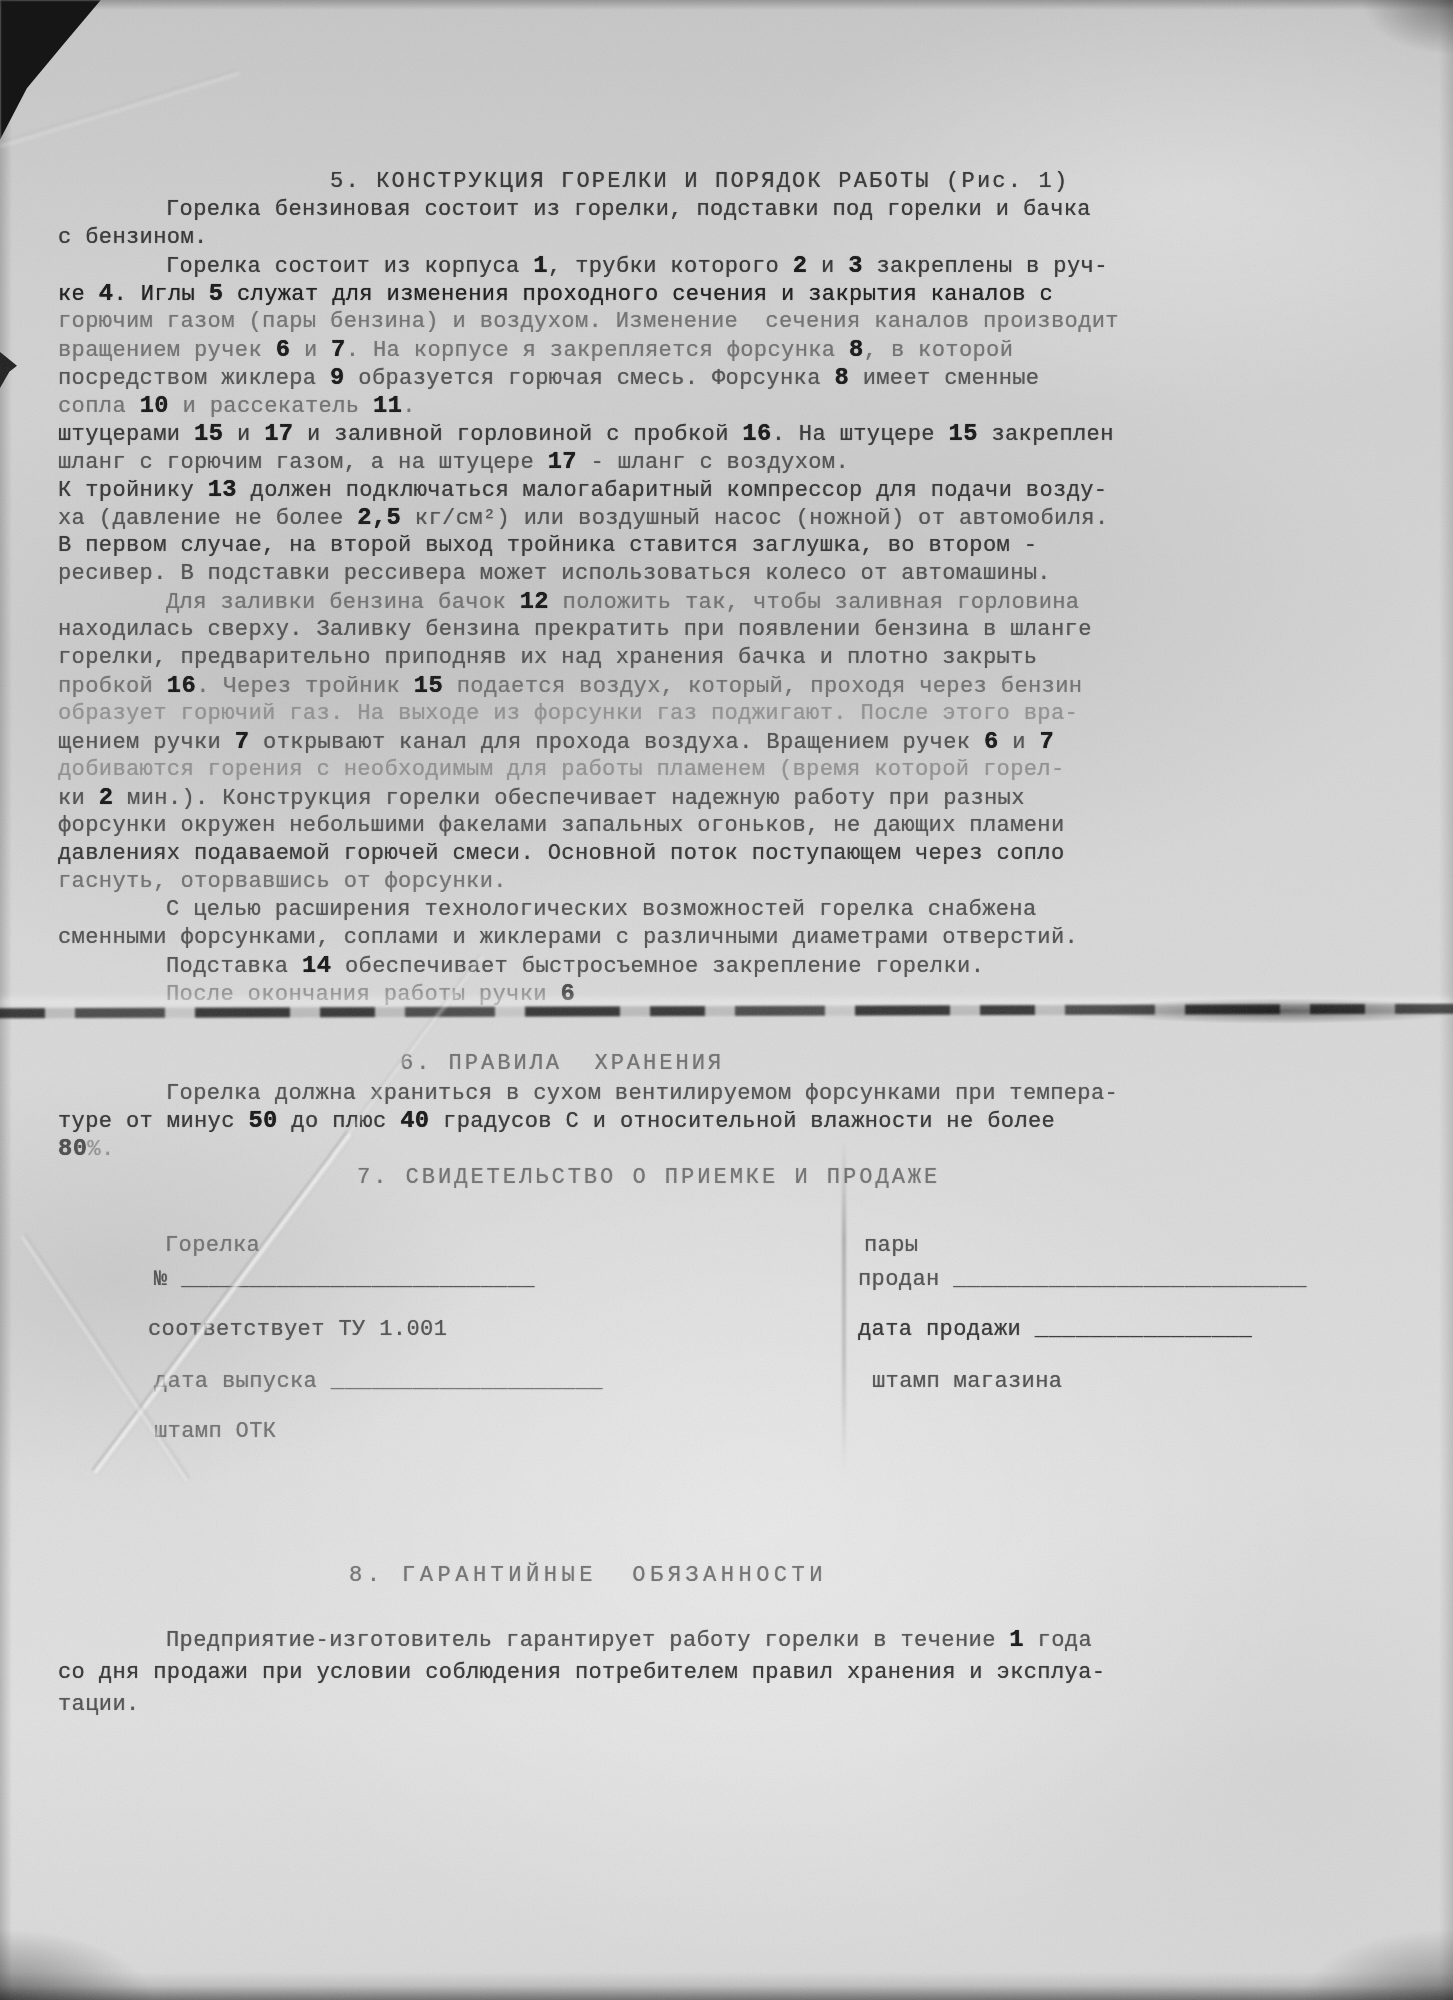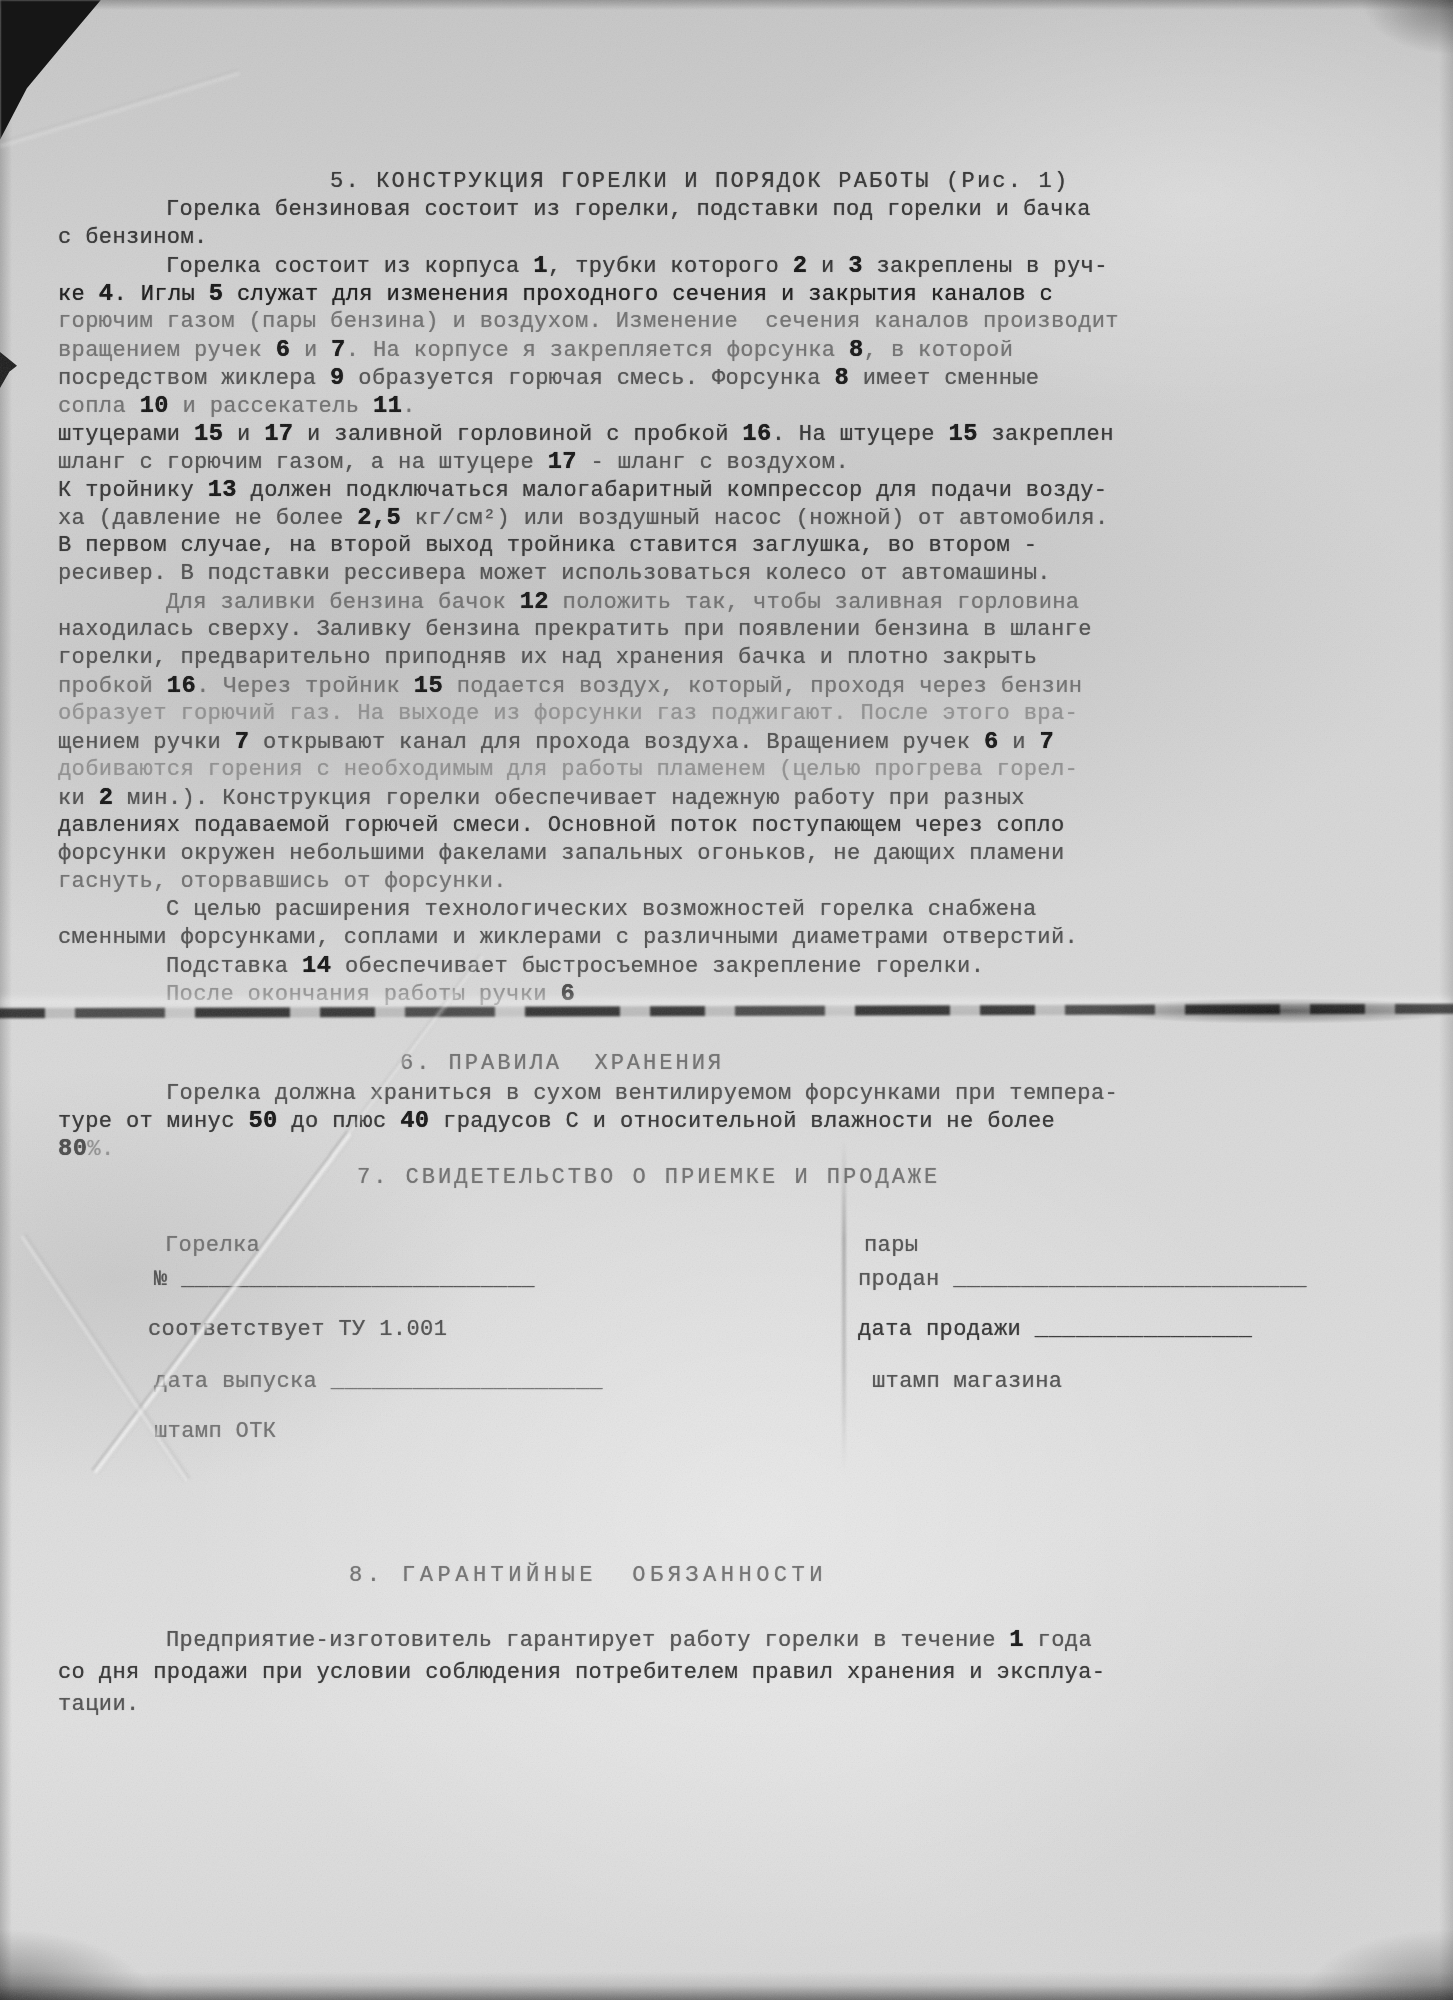--- a/index.html
+++ b/index.html
@@ -101,24 +101,24 @@
     <div class="t line num f2">К тройнику <b>13</b> должен подключаться малогабаритный компрессор для подачи возду-</div>
     <div class="t line num f3">ха (давление не более <b>2,5</b> кг/см²) или воздушный насос (ножной) от автомобиля.</div>
     <div class="t line num f2">В первом случае, на второй выход тройника ставится заглушка, во втором -</div>
     <div class="t line num f3">ресивер. В подставки рессивера может использоваться колесо от автомашины.</div>
     <div class="t line num f4 ind">Для заливки бензина бачок <b>12</b> положить так, чтобы заливная горловина</div>
     <div class="t line num f3">находилась сверху. Заливку бензина прекратить при появлении бензина в шланге</div>
     <div class="t line num f3">горелки, предварительно приподняв их над хранения бачка и плотно закрыть</div>
     <div class="t line num f4">пробкой <b>16</b>. Через тройник <b>15</b> подается воздух, который, проходя через бензин</div>
     <div class="t line num f5">образует горючий газ. На выходе из форсунки газ поджигают. После этого вра-</div>
     <div class="t line num f3">щением ручки <b>7</b> открывают канал для прохода воздуха. Вращением ручек <b>6</b> и <b>7</b></div>
-    <div class="t line num f5">добиваются горения с необходимым для работы пламенем (целью прогрева горел-</div>
+    <div class="t line num f5">добиваются горения с необходимым для работы пламенем (время которой горел-</div>
     <div class="t line num f3">ки <b>2</b> мин.). Конструкция горелки обеспечивает надежную работу при разных</div>
+    <div class="t line num f3">форсунки окружен небольшими факелами запальных огоньков, не дающих пламени</div>
     <div class="t line num f2">давлениях подаваемой горючей смеси. Основной поток поступающем через сопло</div>
-    <div class="t line num f3">форсунки окружен небольшими факелами запальных огоньков, не дающих пламени</div>
     <div class="t line num f4">гаснуть, оторвавшись от форсунки.</div>
     <div class="t line num f3 ind">С целью расширения технологических возможностей горелка снабжена</div>
     <div class="t line num f3">сменными форсунками, соплами и жиклерами с различными диаметрами отверстий.</div>
     <div class="t line num f3 ind">Подставка <b>14</b> обеспечивает быстросъемное закрепление горелки.</div>
     <div class="t line num f5 ind">После окончания работы ручки <b>6</b></div>
   </div>
 
   <div class="txt t f4" style="left:400px;top:1034px;letter-spacing:3px;">6. ПРАВИЛА  ХРАНЕНИЯ</div>
 
   <div class="txt" style="left:58px;top:1064px;width:1120px;">

